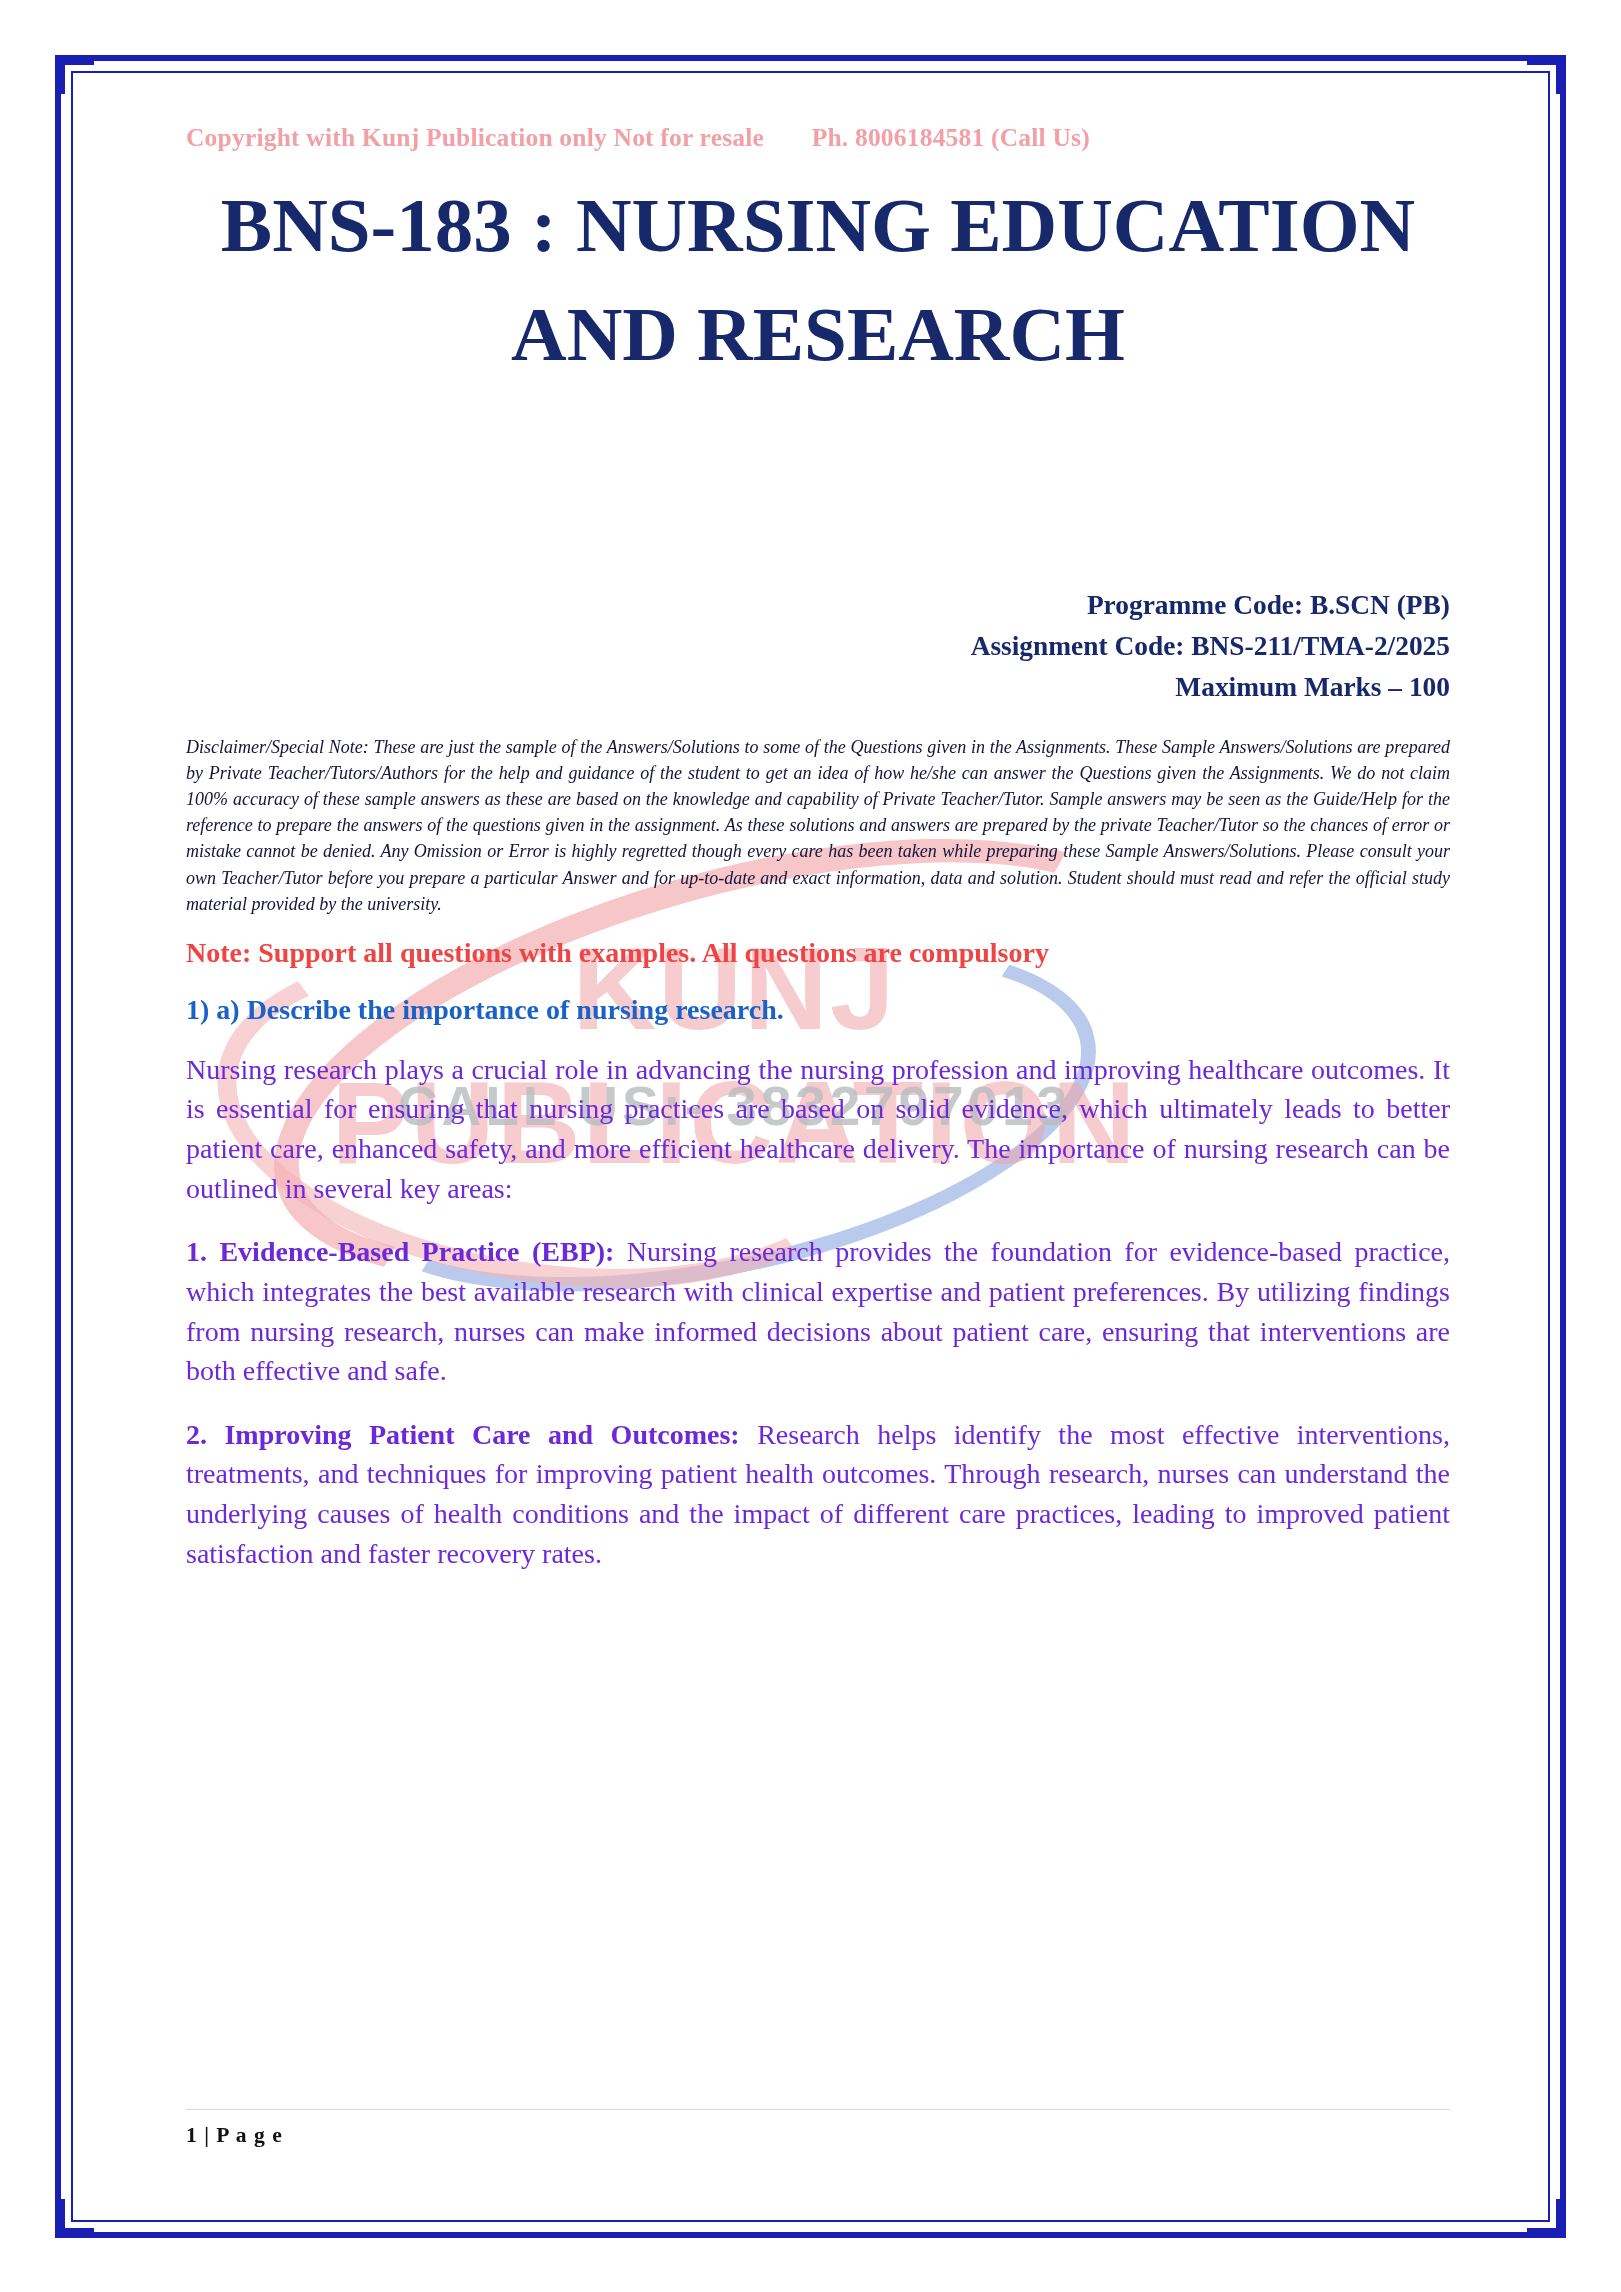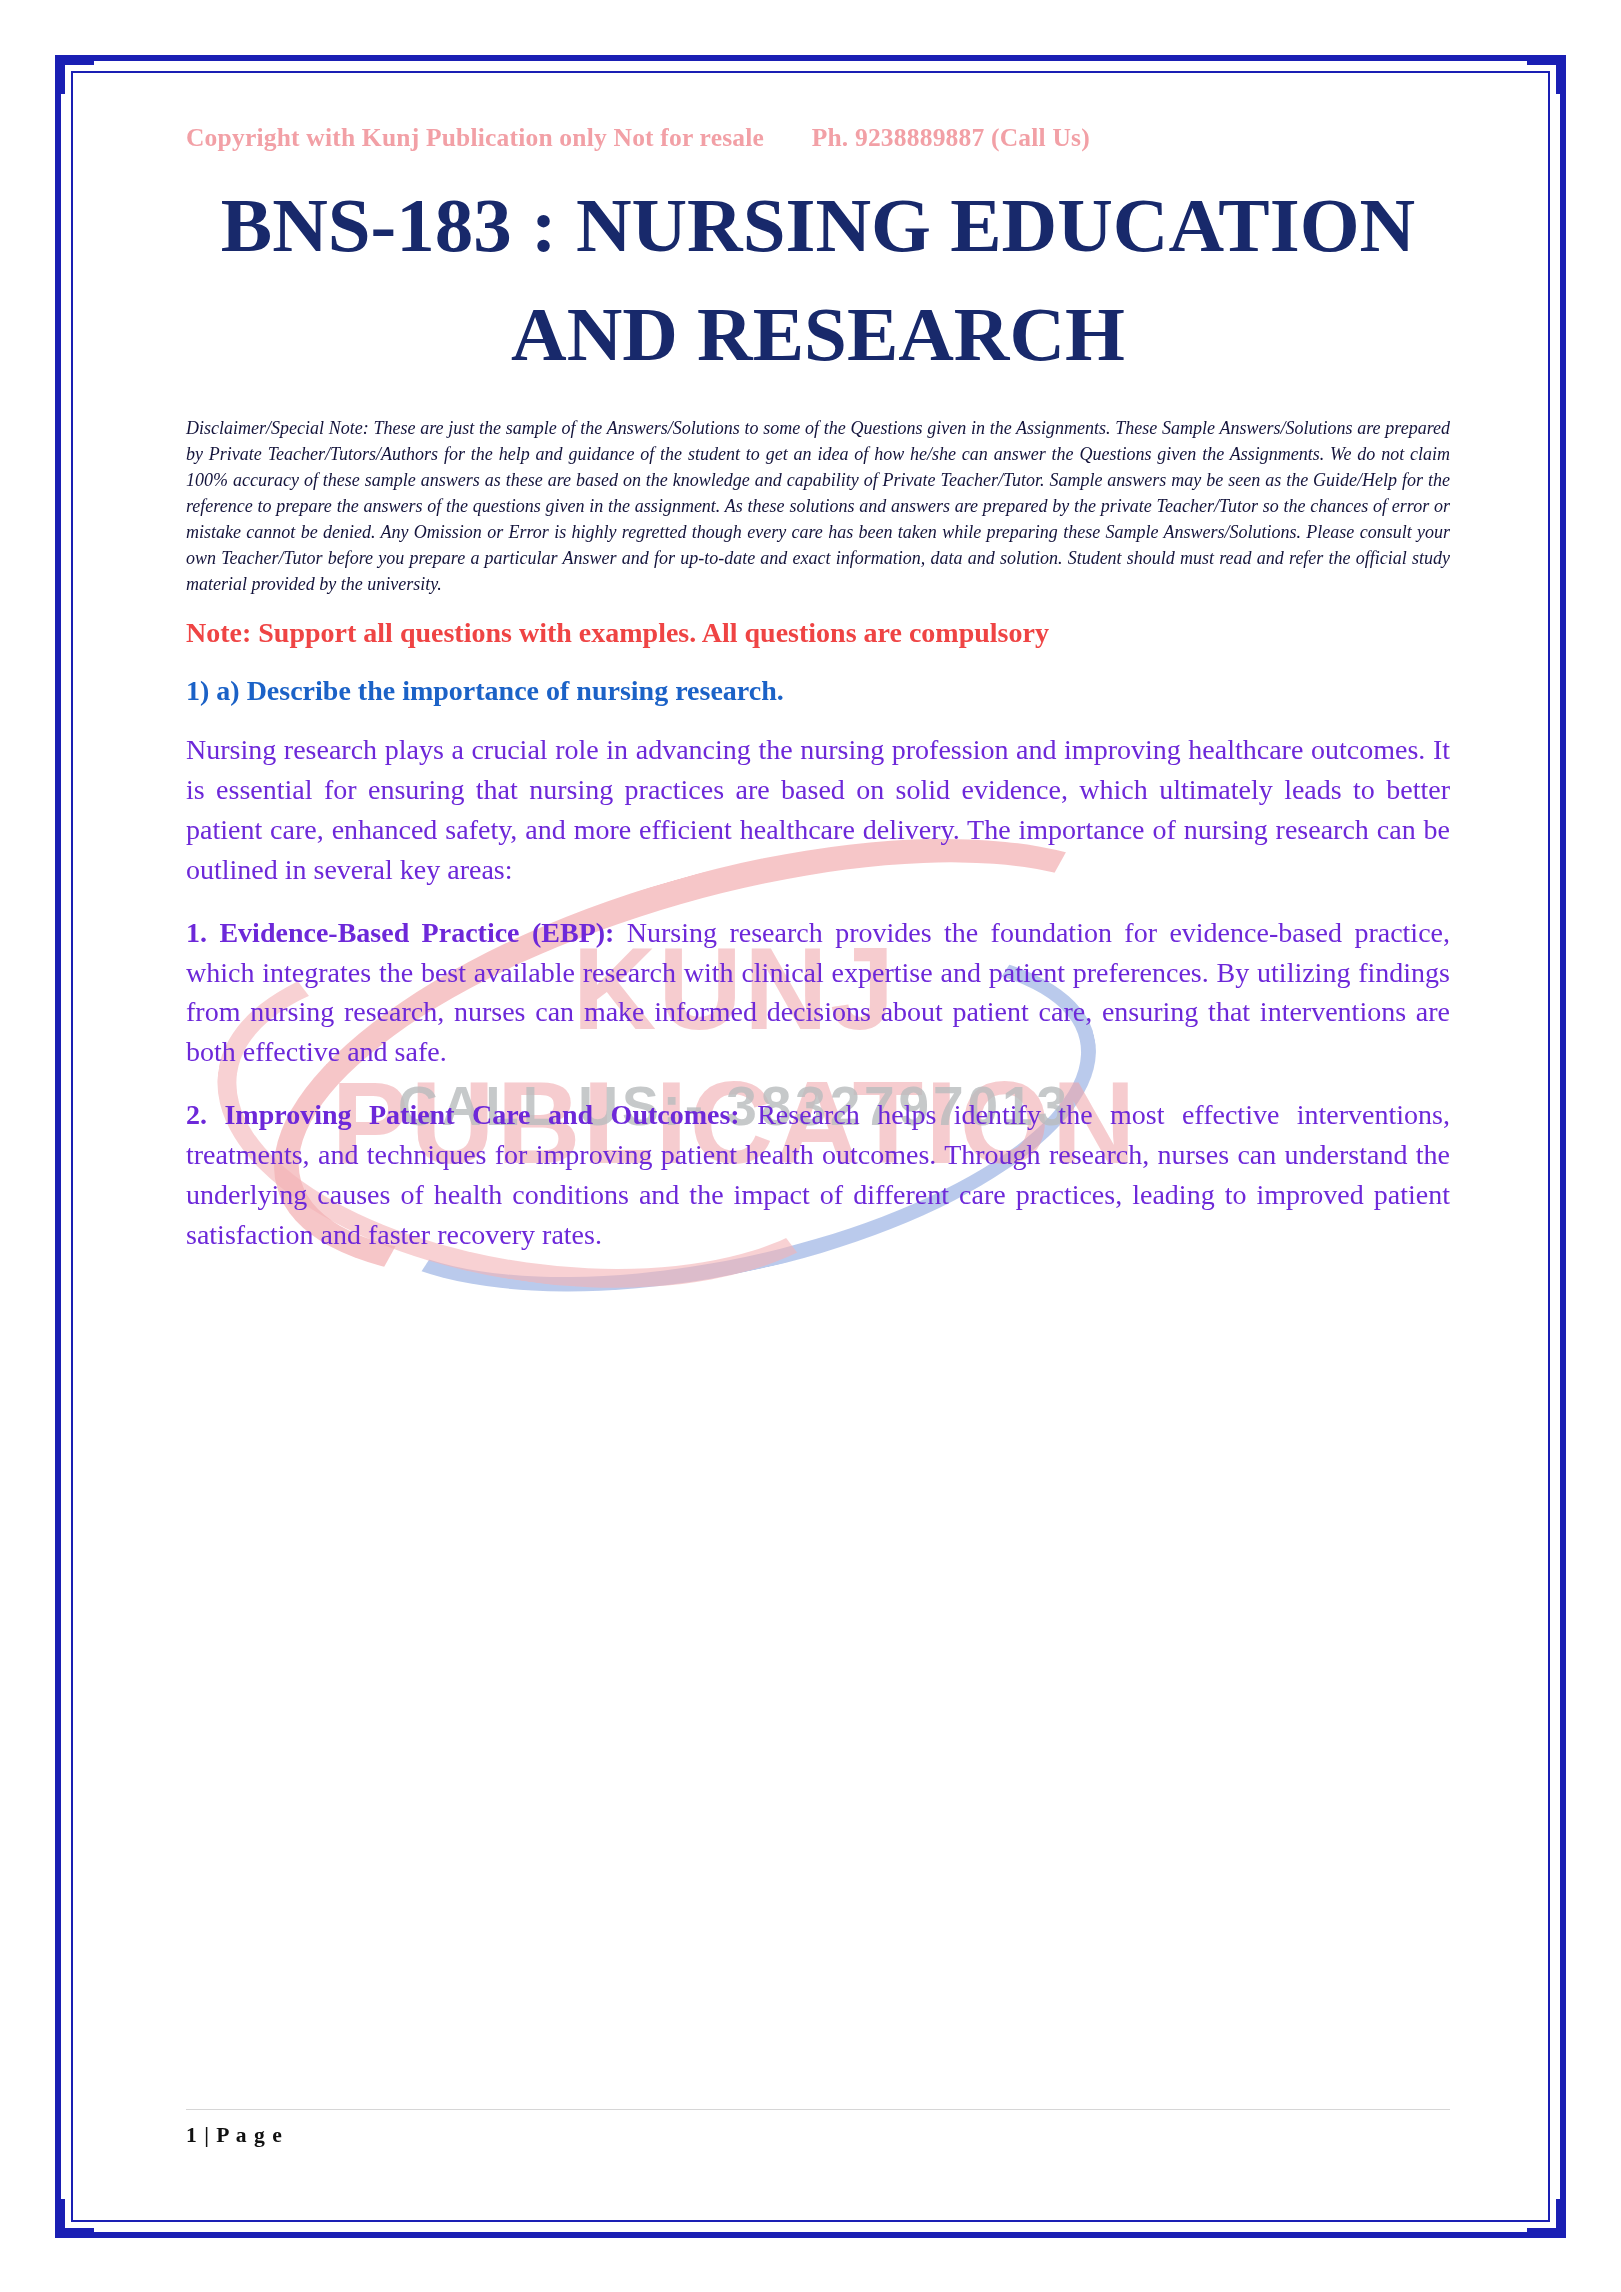--- a/index.html
+++ b/index.html
@@ -223,25 +223,30 @@
     <div class="wm-swoosh wm-s2"></div>
     <div class="wm-swoosh wm-s3"></div>
     <div class="wm-text">KUNJ PUBLICATION</div>
     <div class="wm-sub">CALL US:- 3832797013</div>
   </div>
 
   <div class="content">
 
     <div class="hdr">
       <span>Copyright with Kunj Publication only Not for resale</span>
-      <span class="ph">Ph. 9238889887 (Call Us)</span>
+      <span class="ph">Ph. 8006184581 (Call Us)</span>
     </div>
 
     <h1 class="doc-title">BNS-183 : NURSING EDUCATION AND RESEARCH</h1>
 
+    <div class="meta">
+      <div>Programme Code: B.SCN (PB)</div>
+      <div>Assignment Code: BNS-211/TMA-2/2025</div>
+      <div>Maximum Marks – 100</div>
+    </div>
 
     <div class="disclaimer">Disclaimer/Special Note: These are just the sample of the Answers/Solutions to some of the Questions given in the Assignments. These Sample Answers/Solutions are prepared by Private Teacher/Tutors/Authors for the help and guidance of the student to get an idea of how he/she can answer the Questions given the Assignments. We do not claim 100% accuracy of these sample answers as these are based on the knowledge and capability of Private Teacher/Tutor. Sample answers may be seen as the Guide/Help for the reference to prepare the answers of the questions given in the assignment. As these solutions and answers are prepared by the private Teacher/Tutor so the chances of error or mistake cannot be denied. Any Omission or Error is highly regretted though every care has been taken while preparing these Sample Answers/Solutions. Please consult your own Teacher/Tutor before you prepare a particular Answer and for up-to-date and exact information, data and solution. Student should must read and refer the official study material provided by the university.</div>
 
     <div class="note">Note: Support all questions with examples. All questions are compulsory</div>
 
     <div class="qline">1) a) Describe the importance of nursing research.</div>
 
     <p class="body">
       <b></b><span>Nursing research plays a crucial role in advancing the nursing profession and improving healthcare outcomes. It is essential for ensuring that nursing practices are based on solid evidence, which ultimately leads to better patient care, enhanced safety, and more efficient healthcare delivery. The importance of nursing research can be outlined in several key areas:</span>
     </p>

